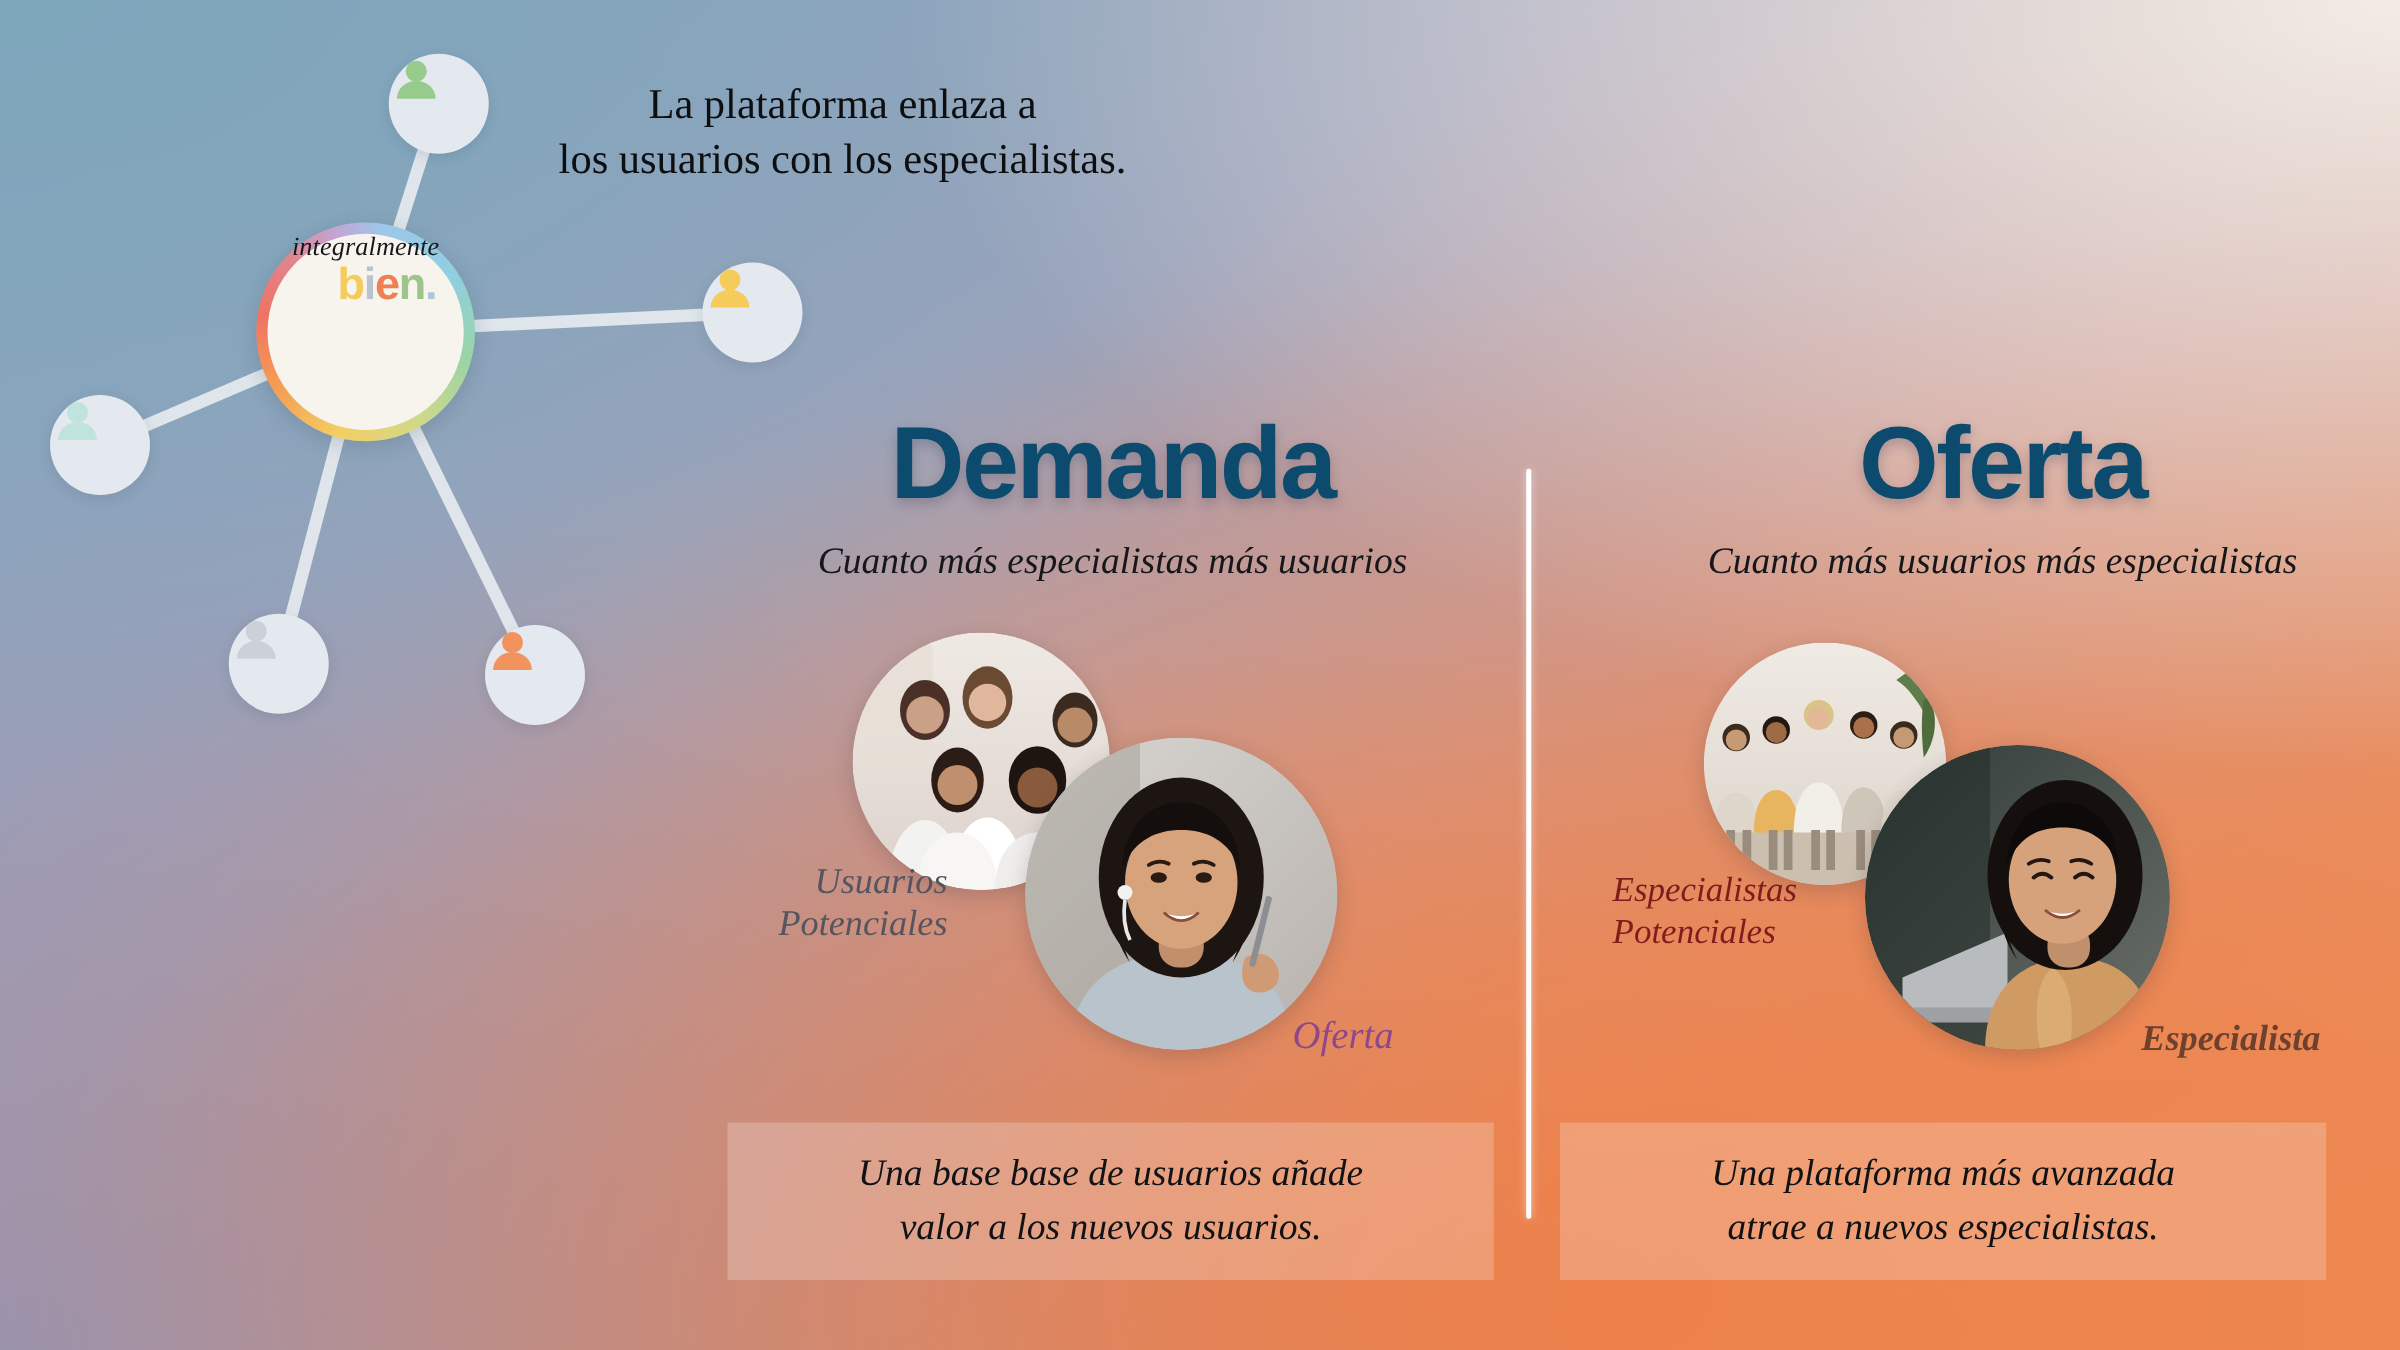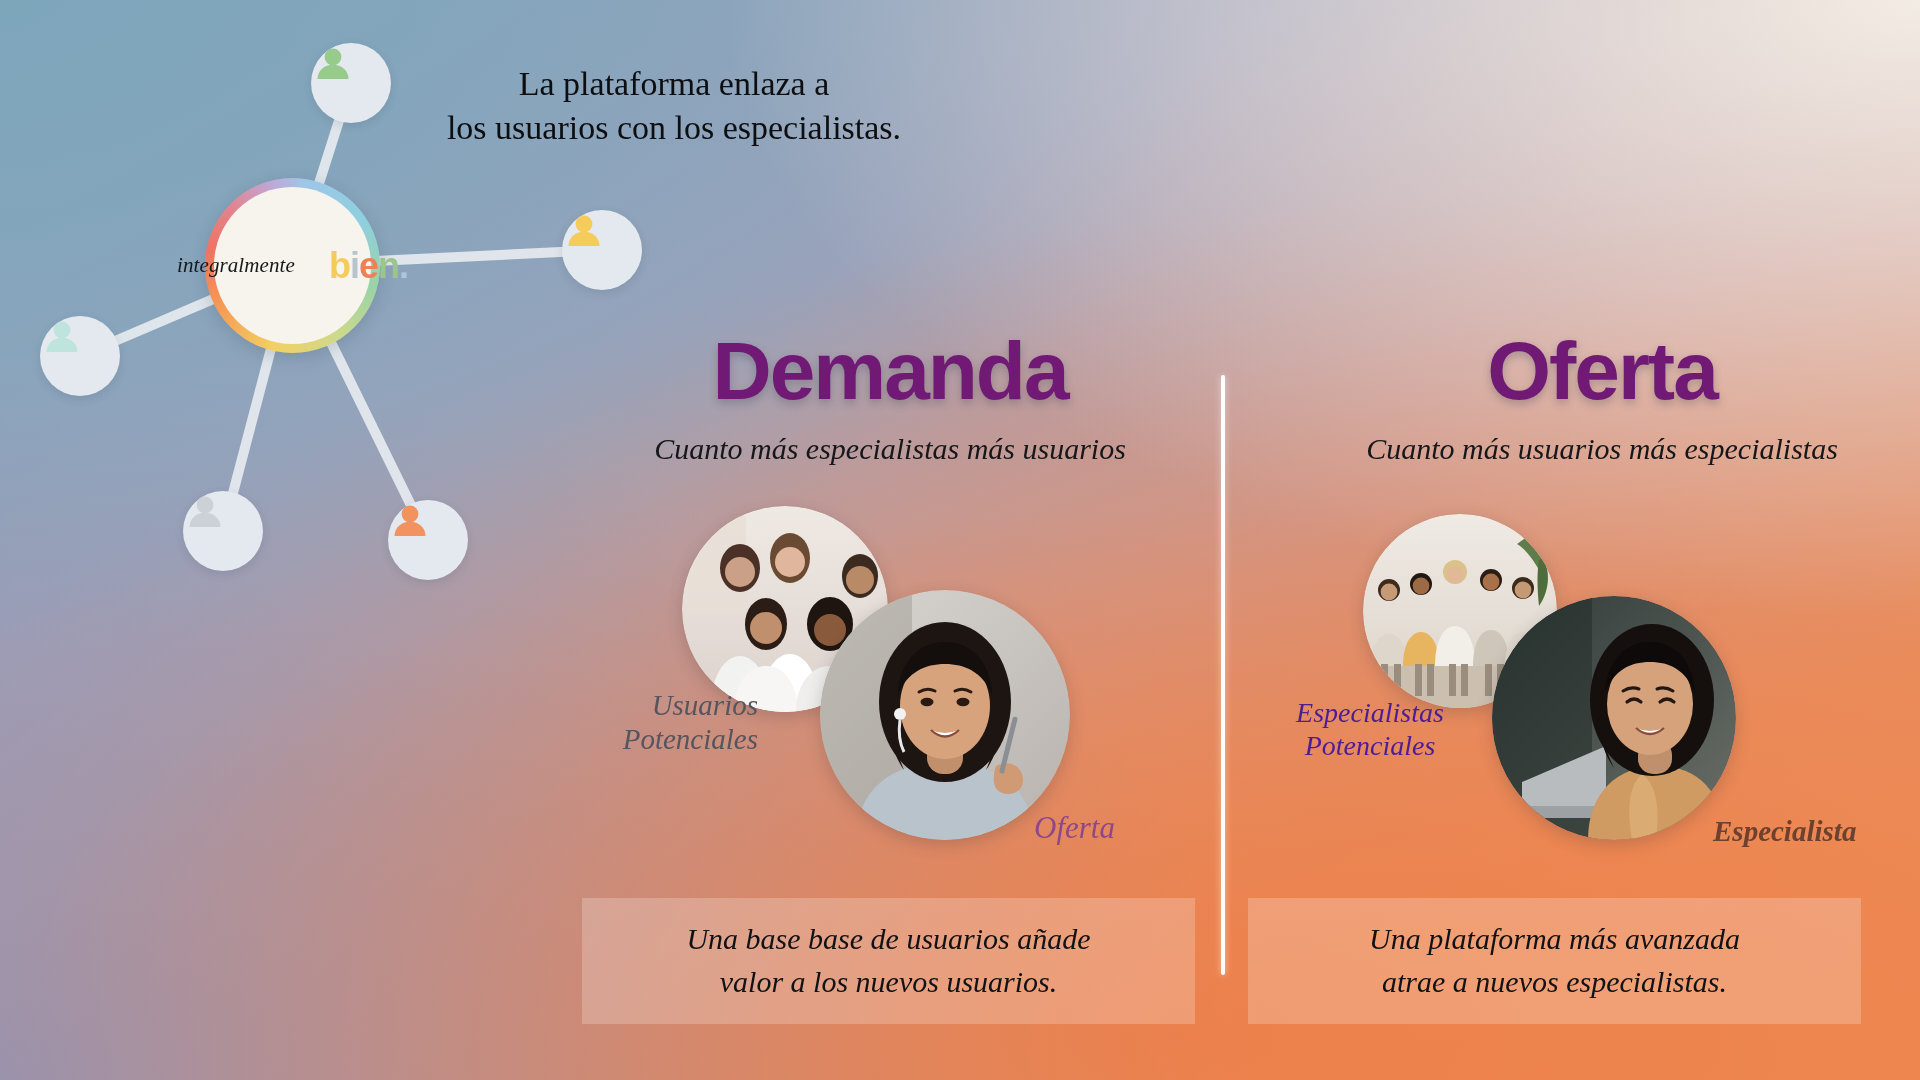--- a/index.html
+++ b/index.html
@@ -40,21 +40,21 @@
     position:absolute;left:205px;top:178px;width:175px;height:175px;border-radius:50%;
     background:conic-gradient(from 8deg,
       #9ec6e8 0deg, #8fcfe0 48deg, #9ad3a7 96deg,
       #cfd98a 140deg, #f3cf63 186deg, #f59b54 232deg,
       #ef7363 272deg, #e2848f 306deg, #bfa8d8 338deg, #9ec6e8 360deg);
     padding:9px;box-sizing:border-box;
     box-shadow:0 4px 16px rgba(40,55,75,.18);
   }
   .logo-inner{
     width:100%;height:100%;border-radius:50%;background:#f7f4ee;
-    display:flex;align-items:center;justify-content:center;
+    display:flex;flex-direction:column;align-items:center;
   }
   .logo-top{
     font-family:"Liberation Serif", serif;font-style:italic;
     font-size:21px;color:#16181a;letter-spacing:.1px;line-height:1;
     margin-bottom:1px;
   }
   .logo-bien{
     font-family:"Liberation Sans", sans-serif;font-weight:bold;
     font-size:36px;line-height:1;letter-spacing:-1px;margin-left:34px;
   }
@@ -67,21 +67,21 @@
     font-size:34px;line-height:1.30;
     color:#0d0e10;text-align:center;
   }
 
   
   .col{position:absolute;top:330px;width:760px;}
   #col-demanda{left:510px;}
   #col-oferta{left:1222px;}
   .col-title{
     font-family:"Liberation Sans", sans-serif;font-weight:bold;
-    font-size:82px;line-height:1;color:#701a75;text-align:center;
+    font-size:82px;line-height:1;color:#0c4a6e;text-align:center;
     letter-spacing:-2px;
     text-shadow:0 4px 9px rgba(70,70,90,.33);
   }
   .col-sub{
     font-style:italic;font-size:30px;color:#15171a;text-align:center;
     margin-top:20px;
   }
 
   
   #divider{
@@ -97,21 +97,21 @@
   }
   .photo svg{display:block;width:100%;height:100%;}
 
   
   .plabel{
     position:absolute;font-style:italic;line-height:1.18;
     white-space:pre-line;
   }
   #lbl-usuarios-potenciales{left:608px;top:688px;font-size:29px;color:#55555f;text-align:right;width:150px;}
   #lbl-usuario{left:1034px;top:810px;font-size:31px;color:#8e4889;}
-  #lbl-especialistas-potenciales{left:1290px;top:696px;font-size:28px;color:#4c1d95;text-align:center;width:160px;}
+  #lbl-especialistas-potenciales{left:1290px;top:696px;font-size:28px;color:#7f1d1d;text-align:left;width:160px;}
   #lbl-especialista{left:1713px;top:814px;font-size:29px;color:#6d412e;font-weight:bold;}
 
   
   .caption{
     position:absolute;
     background:rgba(255,255,255,.22);
     display:flex;align-items:center;justify-content:center;
     text-align:center;font-style:italic;font-size:30px;line-height:1.42;
     color:#111215;white-space:pre-line;
   }

